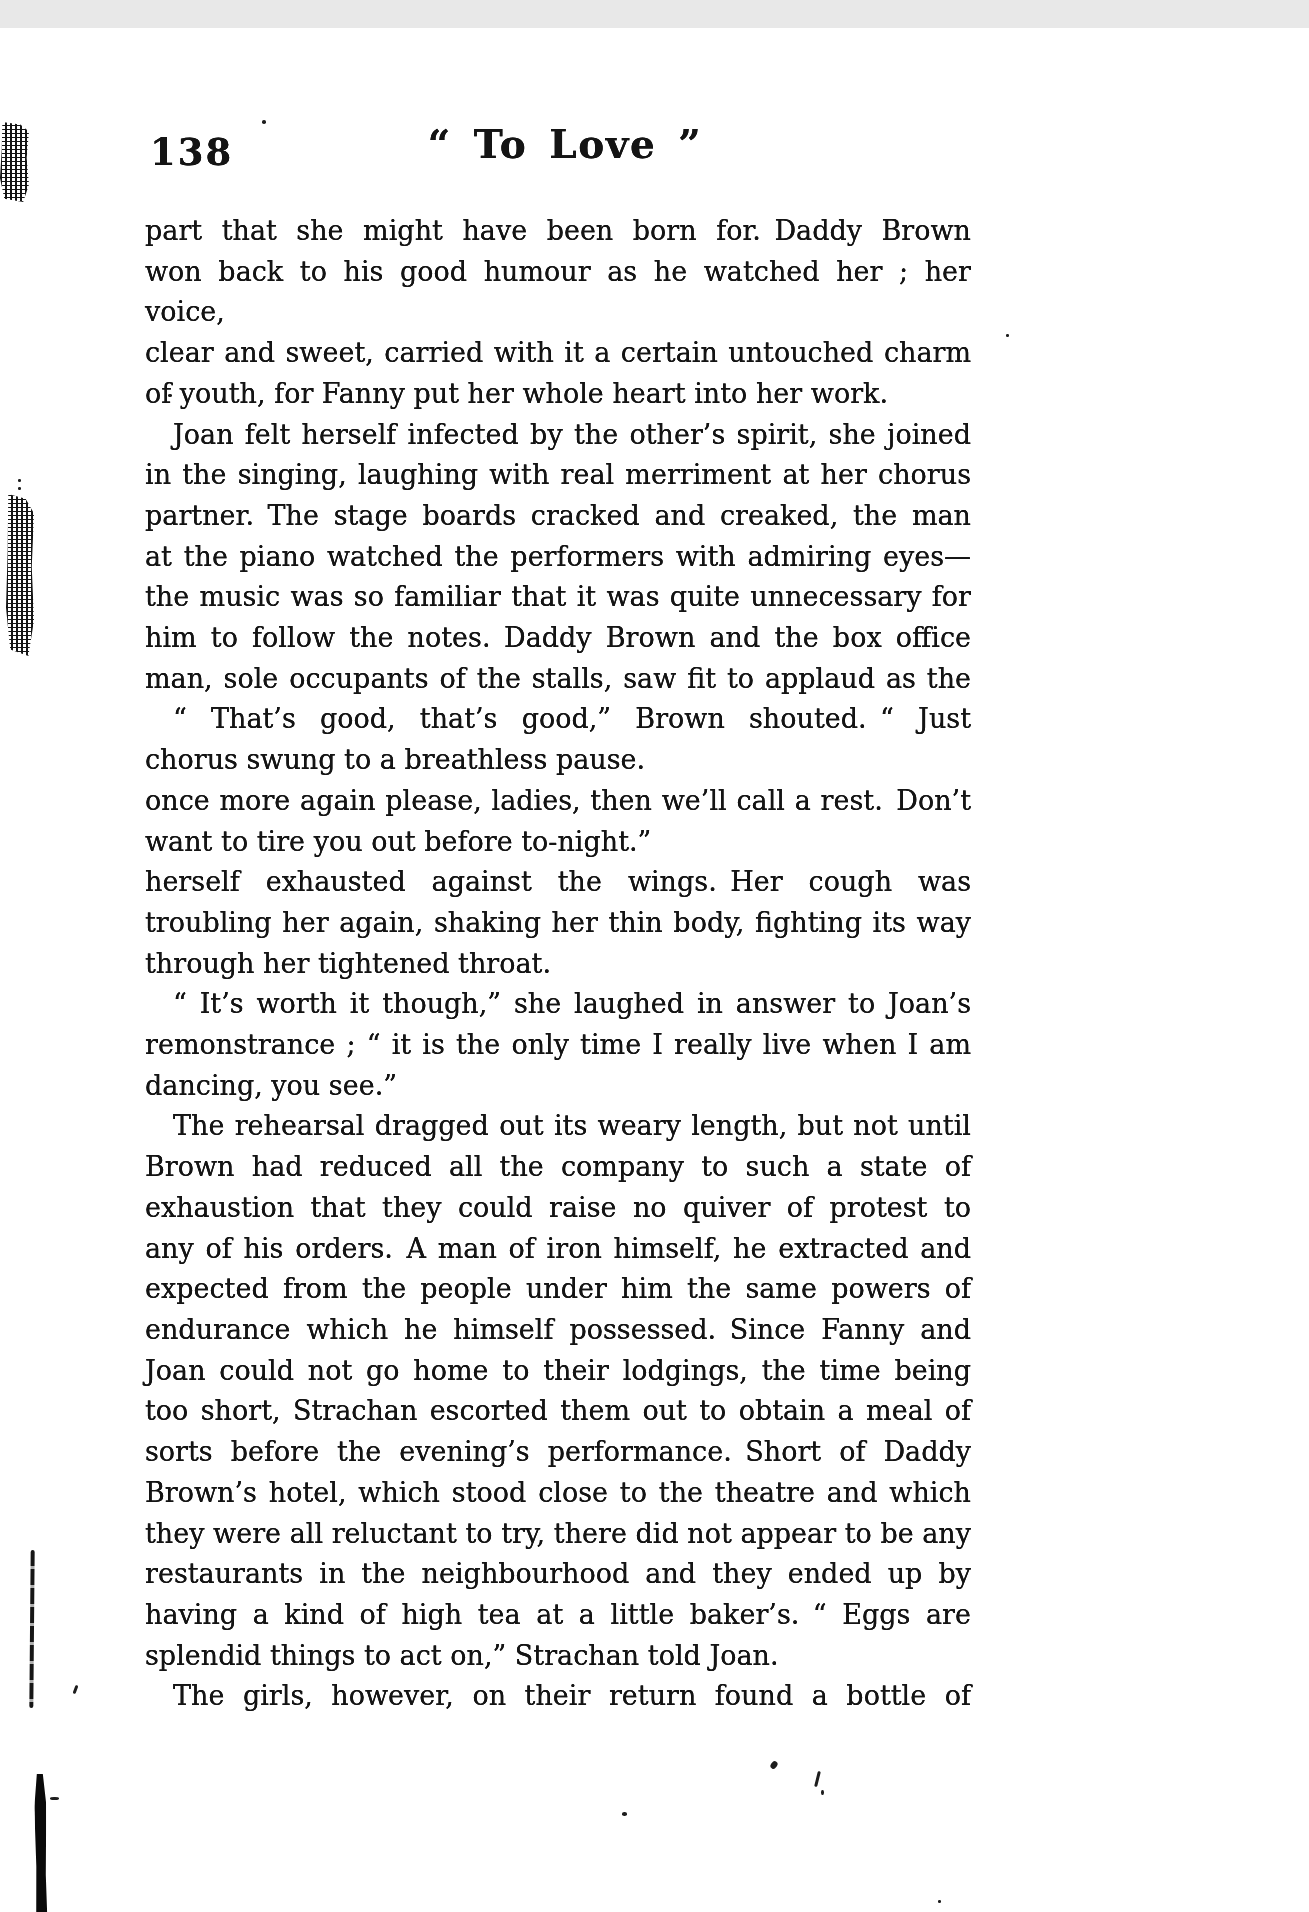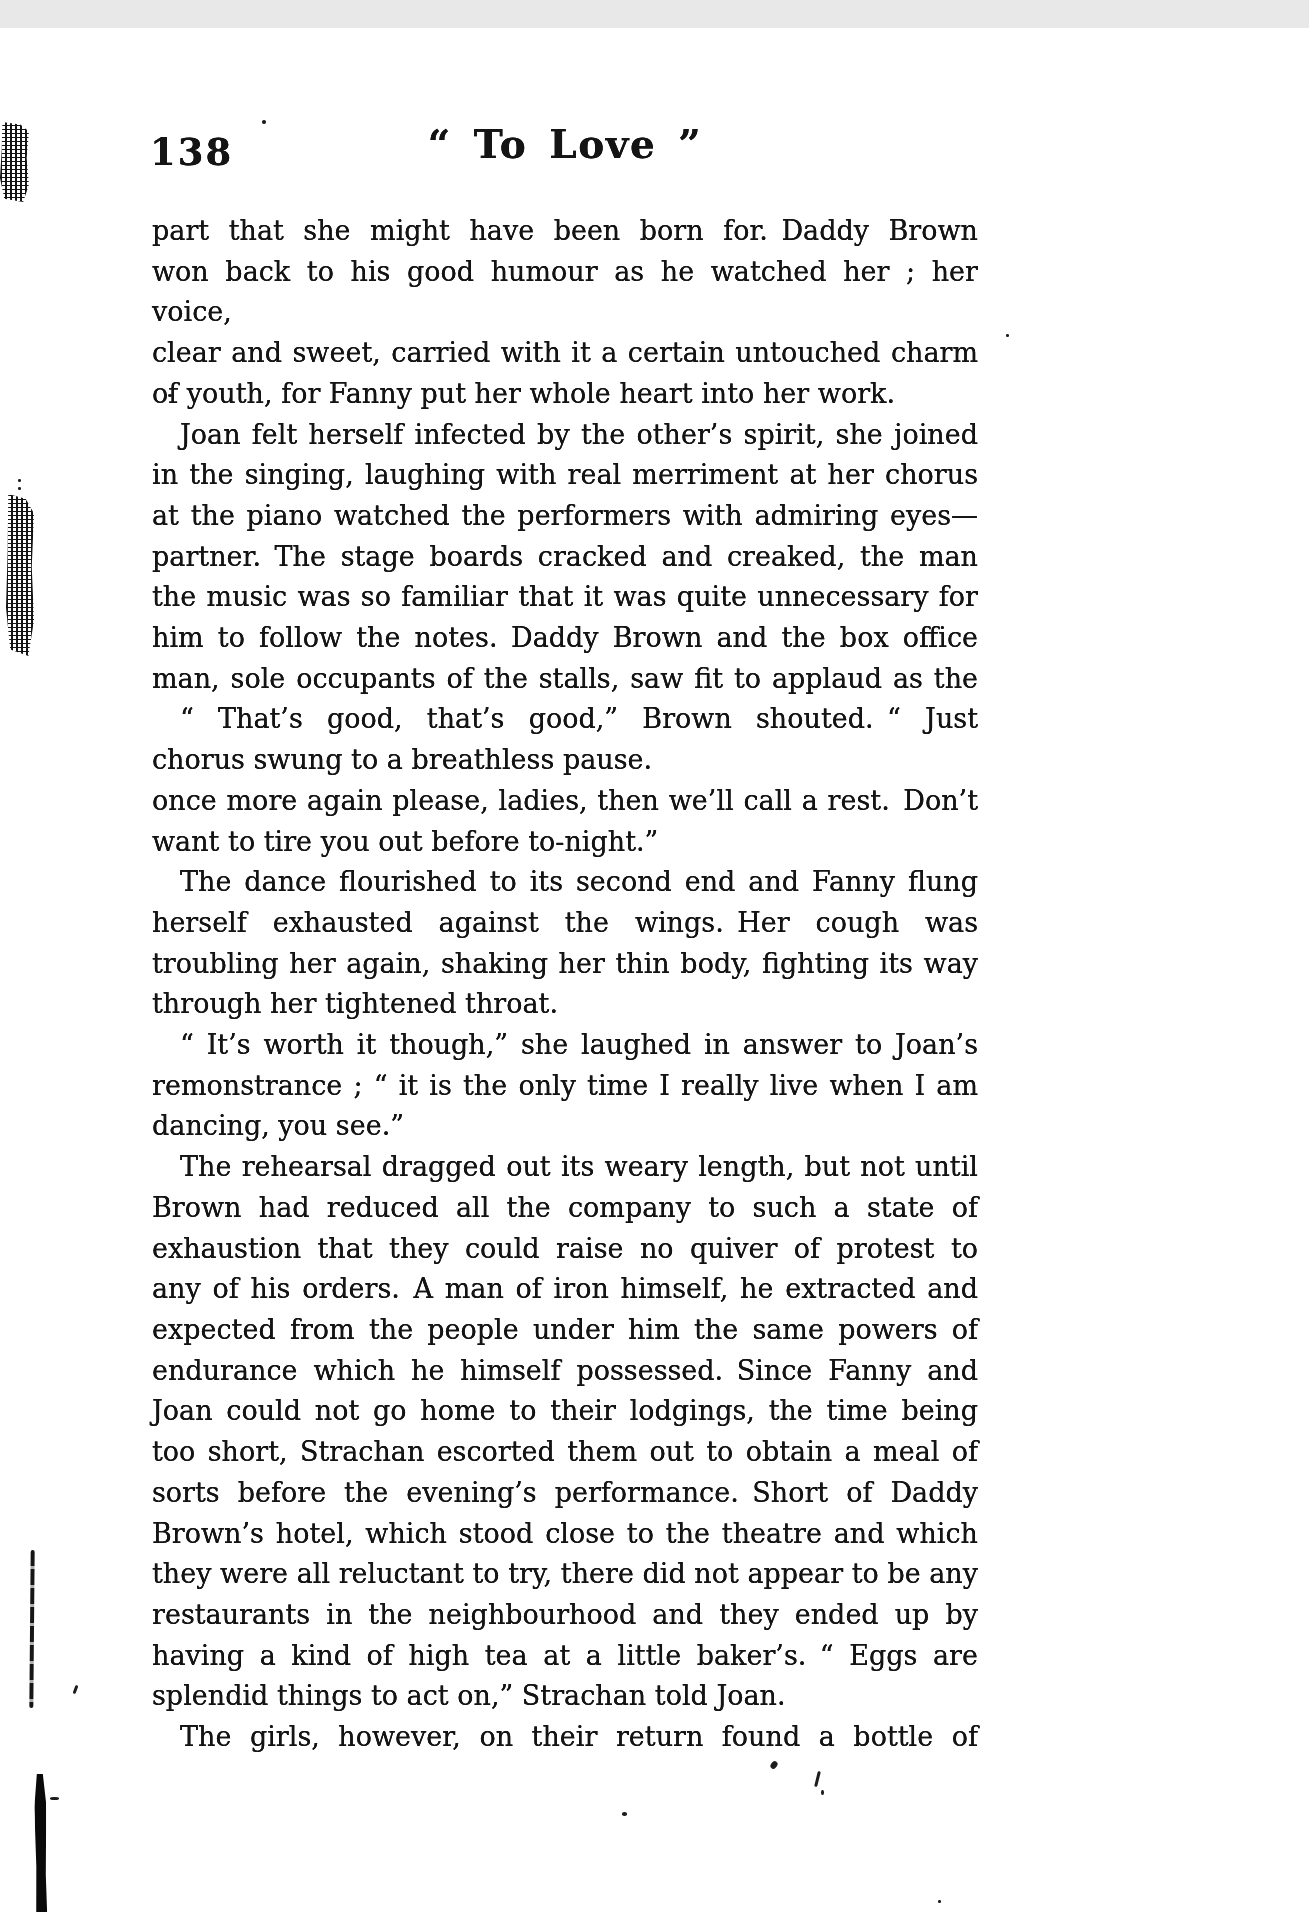--- a/index.html
+++ b/index.html
@@ -21,21 +21,21 @@
   }
   .running-title{
     position:absolute;left:152px;top:93px;width:826px;
     text-align:center;
     font-size:39px;font-weight:bold;
     letter-spacing:1.5px;word-spacing:7px;
     text-shadow:0 0 .5px #000;
   }
   
   .text-block{
-    position:absolute;left:152px;top:183px;width:826px;
+    position:absolute;left:145px;top:183px;width:826px;
     font-size:27px;line-height:40.7px;
     text-shadow:0 0 .45px #000;
   }
   .line{
     text-align:justify;
     text-align-last:justify;
     white-space:normal;
   }
   .line.end{text-align-last:left;}
   .line.indent{text-indent:28px;}
@@ -68,30 +68,29 @@
     <span class="running-title">“ To Love ”</span>
   </header>
 
   <main class="text-block">
       <div class="line">part that she might have been born for. Daddy Brown</div>
       <div class="line">won back to his good humour as he watched her ; her voice,</div>
       <div class="line">clear and sweet, carried with it a certain untouched charm</div>
       <div class="line end">of youth, for Fanny put her whole heart into her work.</div>
       <div class="line indent">Joan felt herself infected by the other’s spirit, she joined</div>
       <div class="line">in the singing, laughing with real merriment at her chorus</div>
+      <div class="line">partner. The stage boards cracked and creaked, the man</div>
       <div class="line">at the piano watched the performers with admiring eyes—</div>
-      <div class="line">partner. The stage boards cracked and creaked, the man</div>
       <div class="line">the music was so familiar that it was quite unnecessary for</div>
       <div class="line">him to follow the notes. Daddy Brown and the box office</div>
       <div class="line">man, sole occupants of the stalls, saw fit to applaud as the</div>
       <div class="line indent">“ That’s good, that’s good,” Brown shouted. “ Just</div>
       <div class="line end">chorus swung to a breathless pause.</div>
       <div class="line">once more again please, ladies, then we’ll call a rest. Don’t</div>
       <div class="line end">want to tire you out before to-night.”</div>
-      <div class="line indent">The dance flourished to its second end and Fanny flung</div>
       <div class="line">herself exhausted against the wings. Her cough was</div>
       <div class="line">troubling her again, shaking her thin body, fighting its way</div>
       <div class="line end">through her tightened throat.</div>
       <div class="line indent">“ It’s worth it though,” she laughed in answer to Joan’s</div>
       <div class="line">remonstrance ; “ it is the only time I really live when I am</div>
       <div class="line end">dancing, you see.”</div>
       <div class="line indent">The rehearsal dragged out its weary length, but not until</div>
       <div class="line">Brown had reduced all the company to such a state of</div>
       <div class="line">exhaustion that they could raise no quiver of protest to</div>
       <div class="line">any of his orders. A man of iron himself, he extracted and</div>

